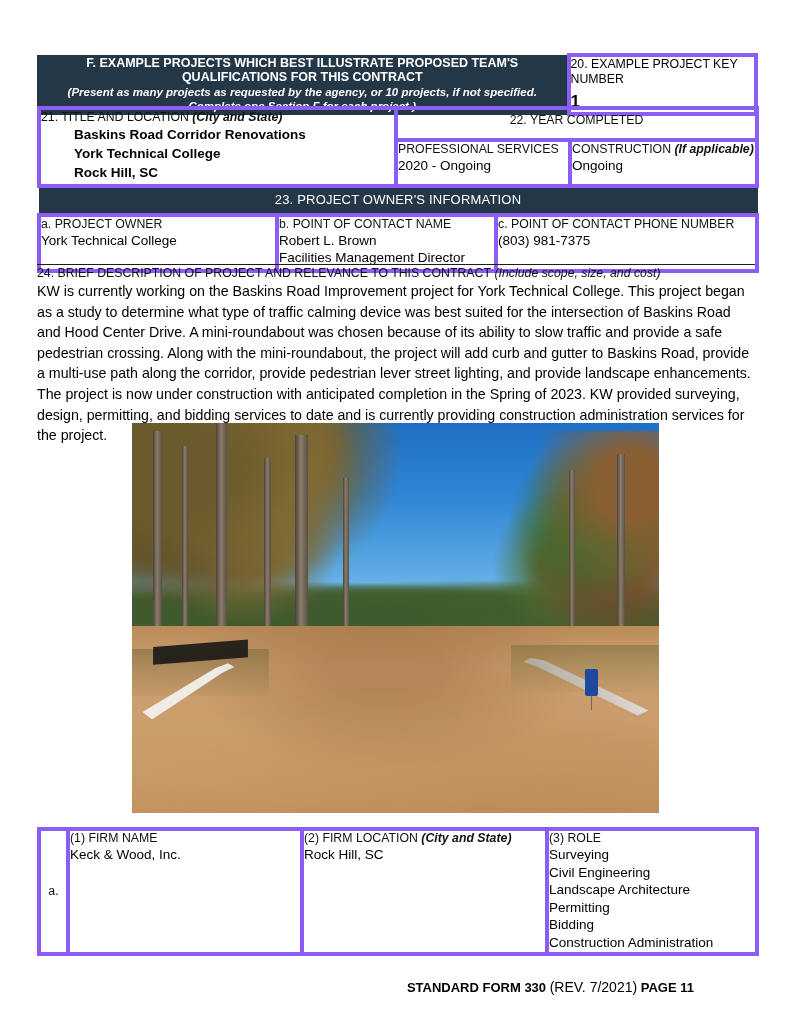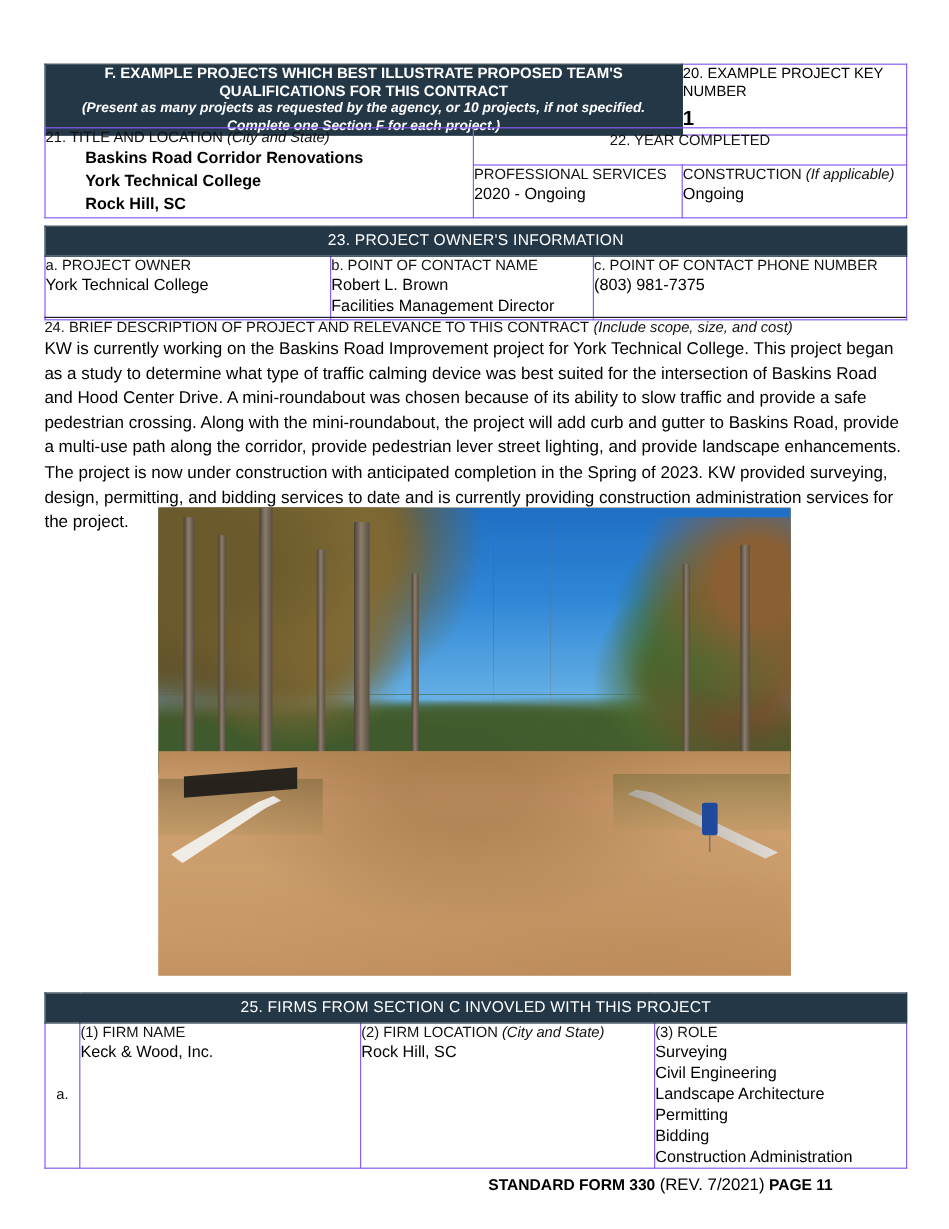--- a/index.html
+++ b/index.html
@@ -24,21 +24,21 @@
 
   
   .form-table {
     position: absolute;
     left: 37px;
     width: 718px;
     border-collapse: collapse;
     table-layout: fixed;
   }
   .form-table td {
-    border: 1px solid #8b5cf6;
+    border: 4px solid #8b5cf6;
     vertical-align: top;
     padding: 0;
   }
 
   .bar {
     background: #243746;
     color: #ffffff;
     text-align: center;
     font-size: 12.5px;
     line-height: 14.5px;
@@ -59,21 +59,21 @@
   }
 
   .cellpad { padding: 4px 6px 6px 7px; }
 
   .lbl {
     font-size: 12.3px;
     line-height: 15px;
     font-weight: normal;
     color: #111;
   }
-  .lbl i { font-style: italic; }
+  .lbl i { font-style: italic; font-weight: bold; }
 
   .val {
     font-size: 13.5px;
     line-height: 17.5px;
     font-family: "Liberation Sans", sans-serif;
   }
   .val.bold {
     font-weight: bold;
     font-size: 13.5px;
     line-height: 19px;
@@ -374,23 +374,20 @@
   </div>
 
   <table class="form-table" id="sec25">
     <colgroup>
         <col style="width:29px">
         <col style="width:234px">
         <col style="width:245px">
         <col style="width:210px">
       </colgroup>
     <tbody>
-        <tr>
-      <td colspan="4" class="bar single">25. FIRMS FROM SECTION C INVOVLED WITH THIS PROJECT</td>
-    </tr>
     <tr>
       <td style="vertical-align:middle;text-align:center;" class="lbl">a.</td>
       <td class="cellpad" style="height:114px;">
         <div class="lbl">(1) FIRM NAME</div>
         <div class="val">Keck &amp; Wood, Inc.</div>
       </td>
       <td class="cellpad">
         <div class="lbl">
           <span>(2) FIRM LOCATION</span>
           <i>(City and State)</i>

